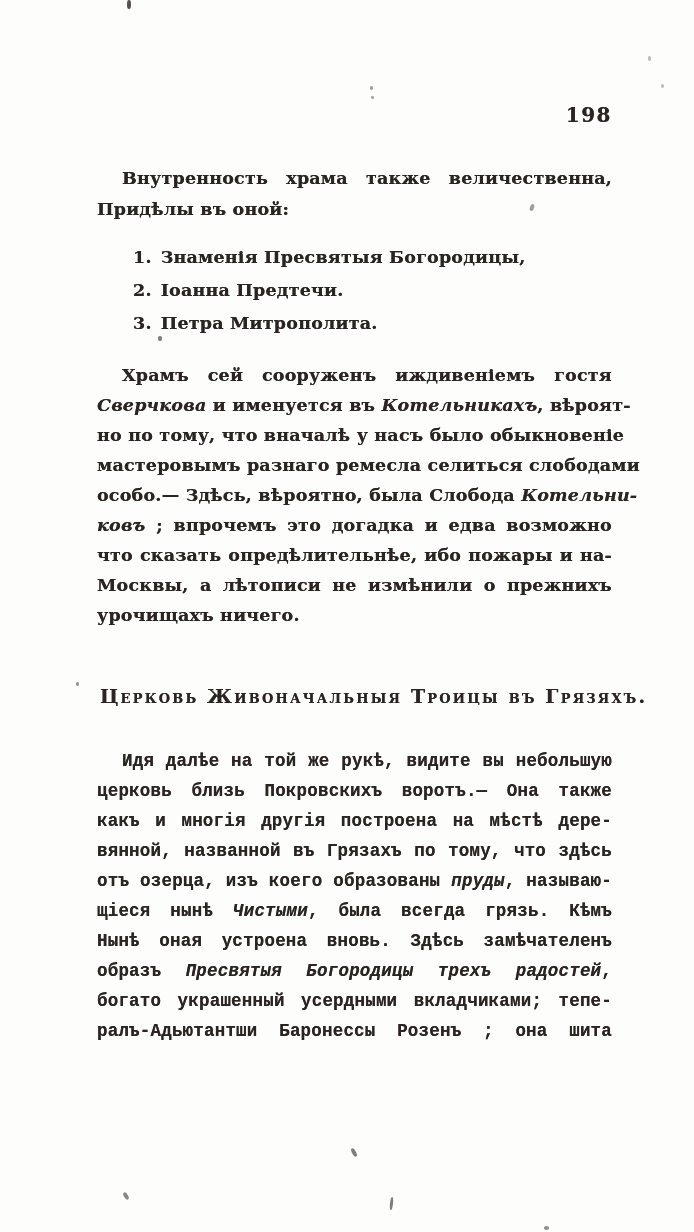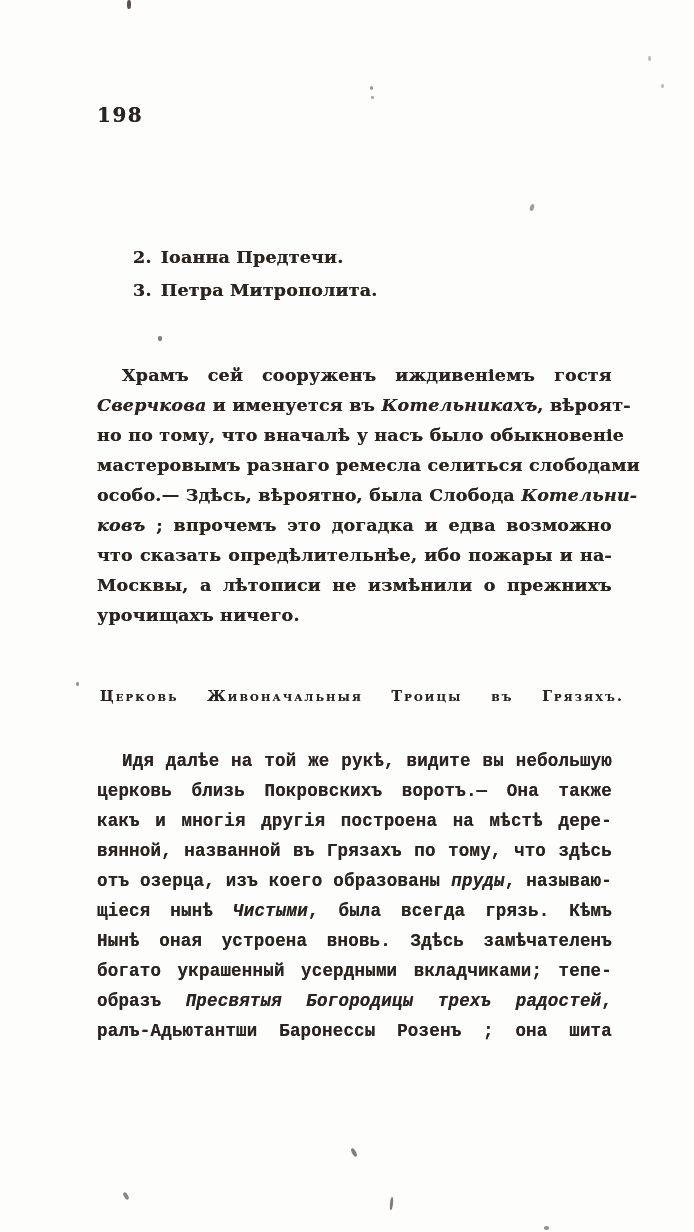--- a/index.html
+++ b/index.html
@@ -13,21 +13,21 @@
   }
   .page{
     position:absolute;inset:0;
     background:#fdfdfc;
   }
   .textcol{
     position:absolute;left:97px;width:515px;
   }
   #pagenum{
     position:absolute;top:103px;left:97px;width:515px;
-    text-align:left;
+    text-align:right;
     font-size:20px;font-weight:700;letter-spacing:1.5px;
     text-shadow:0 0 .5px rgba(43,36,33,.8);
   }
   .line{
     height:30px;line-height:30px;
     font-size:17.5px;font-weight:700;letter-spacing:.2px;
     text-shadow:0 0 .5px rgba(43,36,33,.8);
     white-space:nowrap;
   }
   .line.j{text-align:justify;text-align-last:justify;}
@@ -35,39 +35,44 @@
   .it{font-style:italic;}
   #para1{top:163px;}
   #para1 .line{height:31px;line-height:31px;}
   #list{top:241px;left:133px;width:470px;}
   #list .line{height:33px;line-height:33px;}
   .marker{display:inline-block;margin-right:9px;}
   #para2{top:360px;}
   #heading{
     position:absolute;top:684px;left:100px;width:524px;
     height:24px;line-height:24px;
-    font-size:14px;font-weight:700;
+    font-size:19px;font-weight:700;
     font-variant:small-caps;
     letter-spacing:2.2px;
     text-align:justify;text-align-last:justify;
     white-space:nowrap;
     text-shadow:0 0 .5px rgba(43,36,33,.8);
   }
   #para3{top:746px;font-family:Liberation Mono, monospace;}
   .speck{position:absolute;background:#2e2723;border-radius:45%;}
 </style>
 </head>
 <body>
 
 <div class="page">
 
   <div id="pagenum">198</div>
 
+  <div id="para1" class="textcol">
+      <div class="line j ind"><span>Внутренность храма также величественна,</span></div>
+      <div class="line"><span>Придѣлы въ оной:</span></div>
+    </div>
 
   <div id="list" class="textcol">
+      <div class="line"><span class="marker">1.</span><span>Знаменія Пресвятыя Богородицы,</span></div>
       <div class="line"><span class="marker">2.</span><span>Іоанна Предтечи.</span></div>
       <div class="line"><span class="marker">3.</span><span>Петра Митрополита.</span></div>
     </div>
 
   <div id="para2" class="textcol">
       <div class="line j ind"><span>Храмъ сей сооруженъ иждивеніемъ гостя</span></div>
       <div class="line j"><span class="it">Сверчкова</span><span> и именуется въ </span><span class="it">Котельникахъ</span><span>, вѣроят-</span></div>
       <div class="line j"><span>но по тому, что вначалѣ у насъ было обыкновеніе</span></div>
       <div class="line j"><span>мастеровымъ разнаго ремесла селиться слободами</span></div>
       <div class="line j"><span>особо.— Здѣсь, вѣроятно, была Слобода </span><span class="it">Котельни-</span></div>
@@ -80,22 +85,22 @@
   <div id="heading">Церковь Живоначальныя Троицы въ Грязяхъ.</div>
 
   <div id="para3" class="textcol">
       <div class="line j ind"><span>Идя далѣе на той же рукѣ, видите вы небольшую</span></div>
       <div class="line j"><span>церковь близь Покровскихъ воротъ.— Она также</span></div>
       <div class="line j"><span>какъ и многія другія построена на мѣстѣ дере-</span></div>
       <div class="line j"><span>вянной, названной въ Грязахъ по тому, что здѣсь</span></div>
       <div class="line j"><span>отъ озерца, изъ коего образованы </span><span class="it">пруды</span><span>, называю-</span></div>
       <div class="line j"><span>щіеся нынѣ </span><span class="it">Чистыми</span><span>, была всегда грязь. Кѣмъ</span></div>
       <div class="line j"><span>Нынѣ оная устроена вновь. Здѣсь замѣчателенъ</span></div>
+      <div class="line j"><span>образъ </span><span class="it">Пресвятыя Богородицы трехъ радостей</span><span>,</span></div>
       <div class="line j"><span>богато украшенный усердными вкладчиками; тепе-</span></div>
-      <div class="line j"><span>образъ </span><span class="it">Пресвятыя Богородицы трехъ радостей</span><span>,</span></div>
       <div class="line j"><span>ралъ-Адьютантши Баронессы Розенъ ; она шита</span></div>
     </div>
 
   <div id="artifacts">
       <div class="speck" style="left: 127px; top: 0px; width: 4px; height: 9px; opacity: 0.8; transform: rotate(0deg);"></div>
       <div class="speck" style="left: 370px; top: 86px; width: 3px; height: 4px; opacity: 0.45; transform: rotate(0deg);"></div>
       <div class="speck" style="left: 371px; top: 96px; width: 3px; height: 3px; opacity: 0.4; transform: rotate(0deg);"></div>
       <div class="speck" style="left: 648px; top: 56px; width: 3px; height: 5px; opacity: 0.3; transform: rotate(0deg);"></div>
       <div class="speck" style="left: 661px; top: 84px; width: 3px; height: 4px; opacity: 0.3; transform: rotate(0deg);"></div>
       <div class="speck" style="left: 530px; top: 204px; width: 4px; height: 7px; opacity: 0.45; transform: rotate(18deg);"></div>

